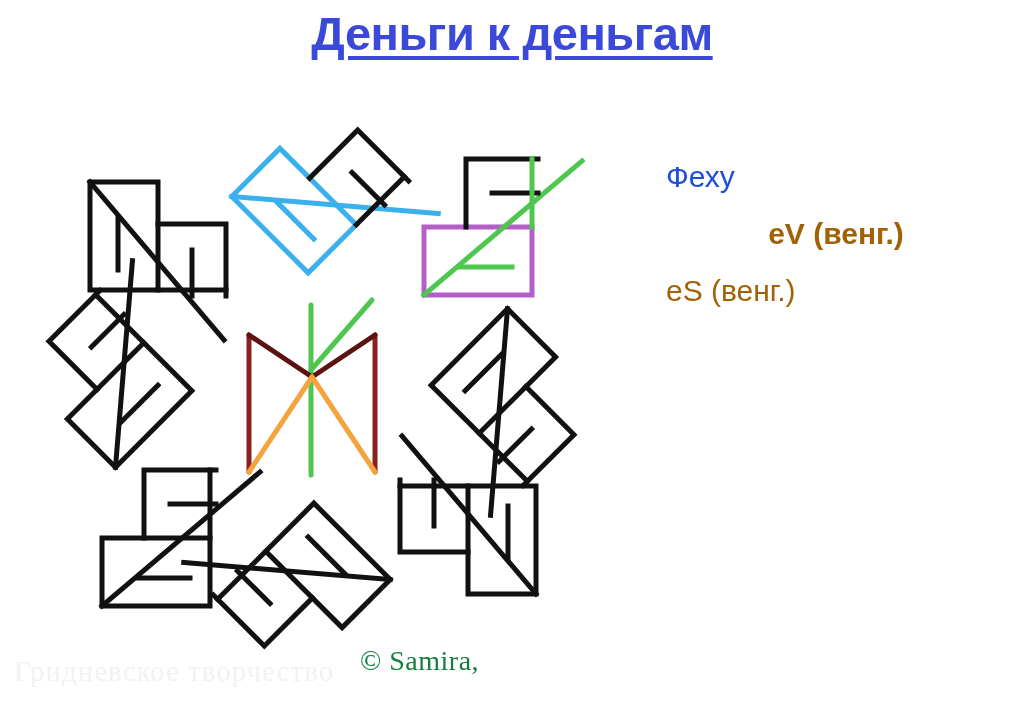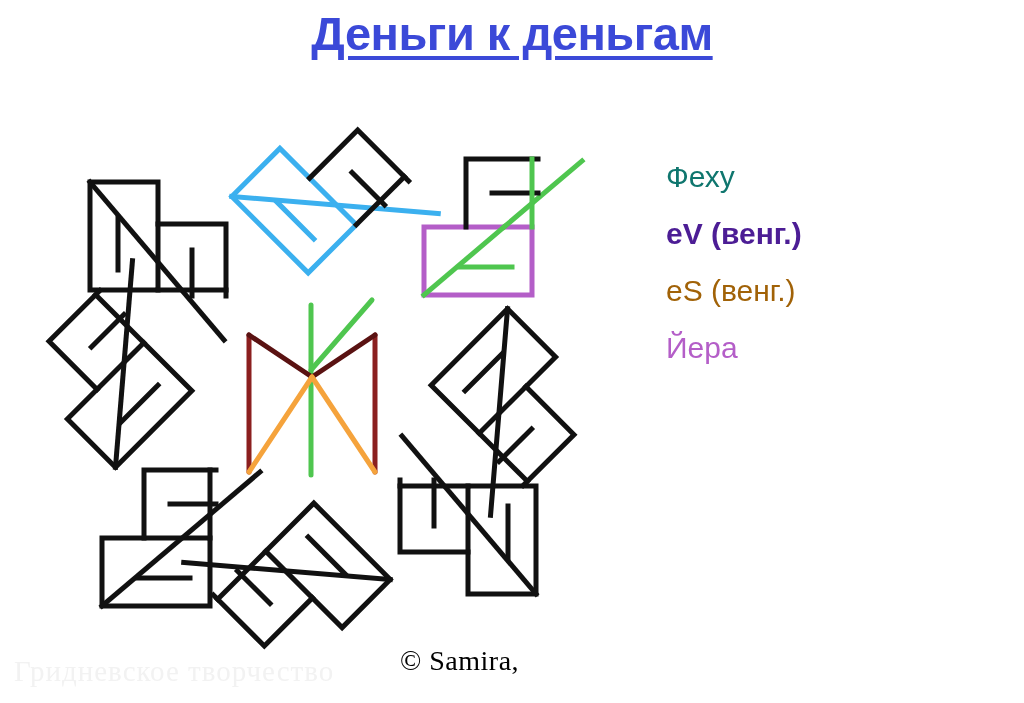--- a/index.html
+++ b/index.html
@@ -71,24 +71,23 @@
   }
   .legend-item.bold { font-weight: bold; }
 
   
   .credit {
     position: absolute;
     left: 360px;
     top: 645px;
     font-family: "Liberation Serif", serif;
     font-size: 28px;
-    color: #000000;
+    color: #15803d;
     letter-spacing: 0.5px;
     white-space: nowrap;
-    margin-left: 40px;
   }
 
   
   .watermark {
     position: absolute;
     left: 14px;
     top: 655px;
     width: 996px;
     font-family: "Liberation Serif", serif;
     font-size: 29px;
@@ -207,31 +206,28 @@
         <path d="M 249 275 L 312 317" stroke="#5a1212"></path>
         <path d="M 375 275 L 312 317" stroke="#5a1212"></path>
 
         <path d="M 312 317 L 249 412" stroke="#f5a33c"></path>
         <path d="M 312 317 L 375 412" stroke="#f5a33c"></path>
       </g>
     </svg>
   </div>
 
   <div class="legend">
-    <div class="legend-item" style="color: #0f766e;">
+    <div class="legend-item" style="color: #1d4ed8;">
       <span>Феху</span>
     </div>
-    <div class="legend-item bold" style="color: #4c1d95; font-weight: bold;">
+    <div class="legend-item bold" style="color: #a16207; font-weight: bold; text-align: center;">
       <span>eV (венг.)</span>
     </div>
     <div class="legend-item" style="color: #a16207;">
       <span>eS (венг.)</span>
     </div>
-    <div class="legend-item" style="color: rgb(180, 94, 200);">
-      <span>Йера</span>
-    </div>
   </div>
 
   <div class="watermark">Гридневское творчество</div>
 
   <div class="credit">© Samira,</div>
 
 </div>
 
 </body></html>

